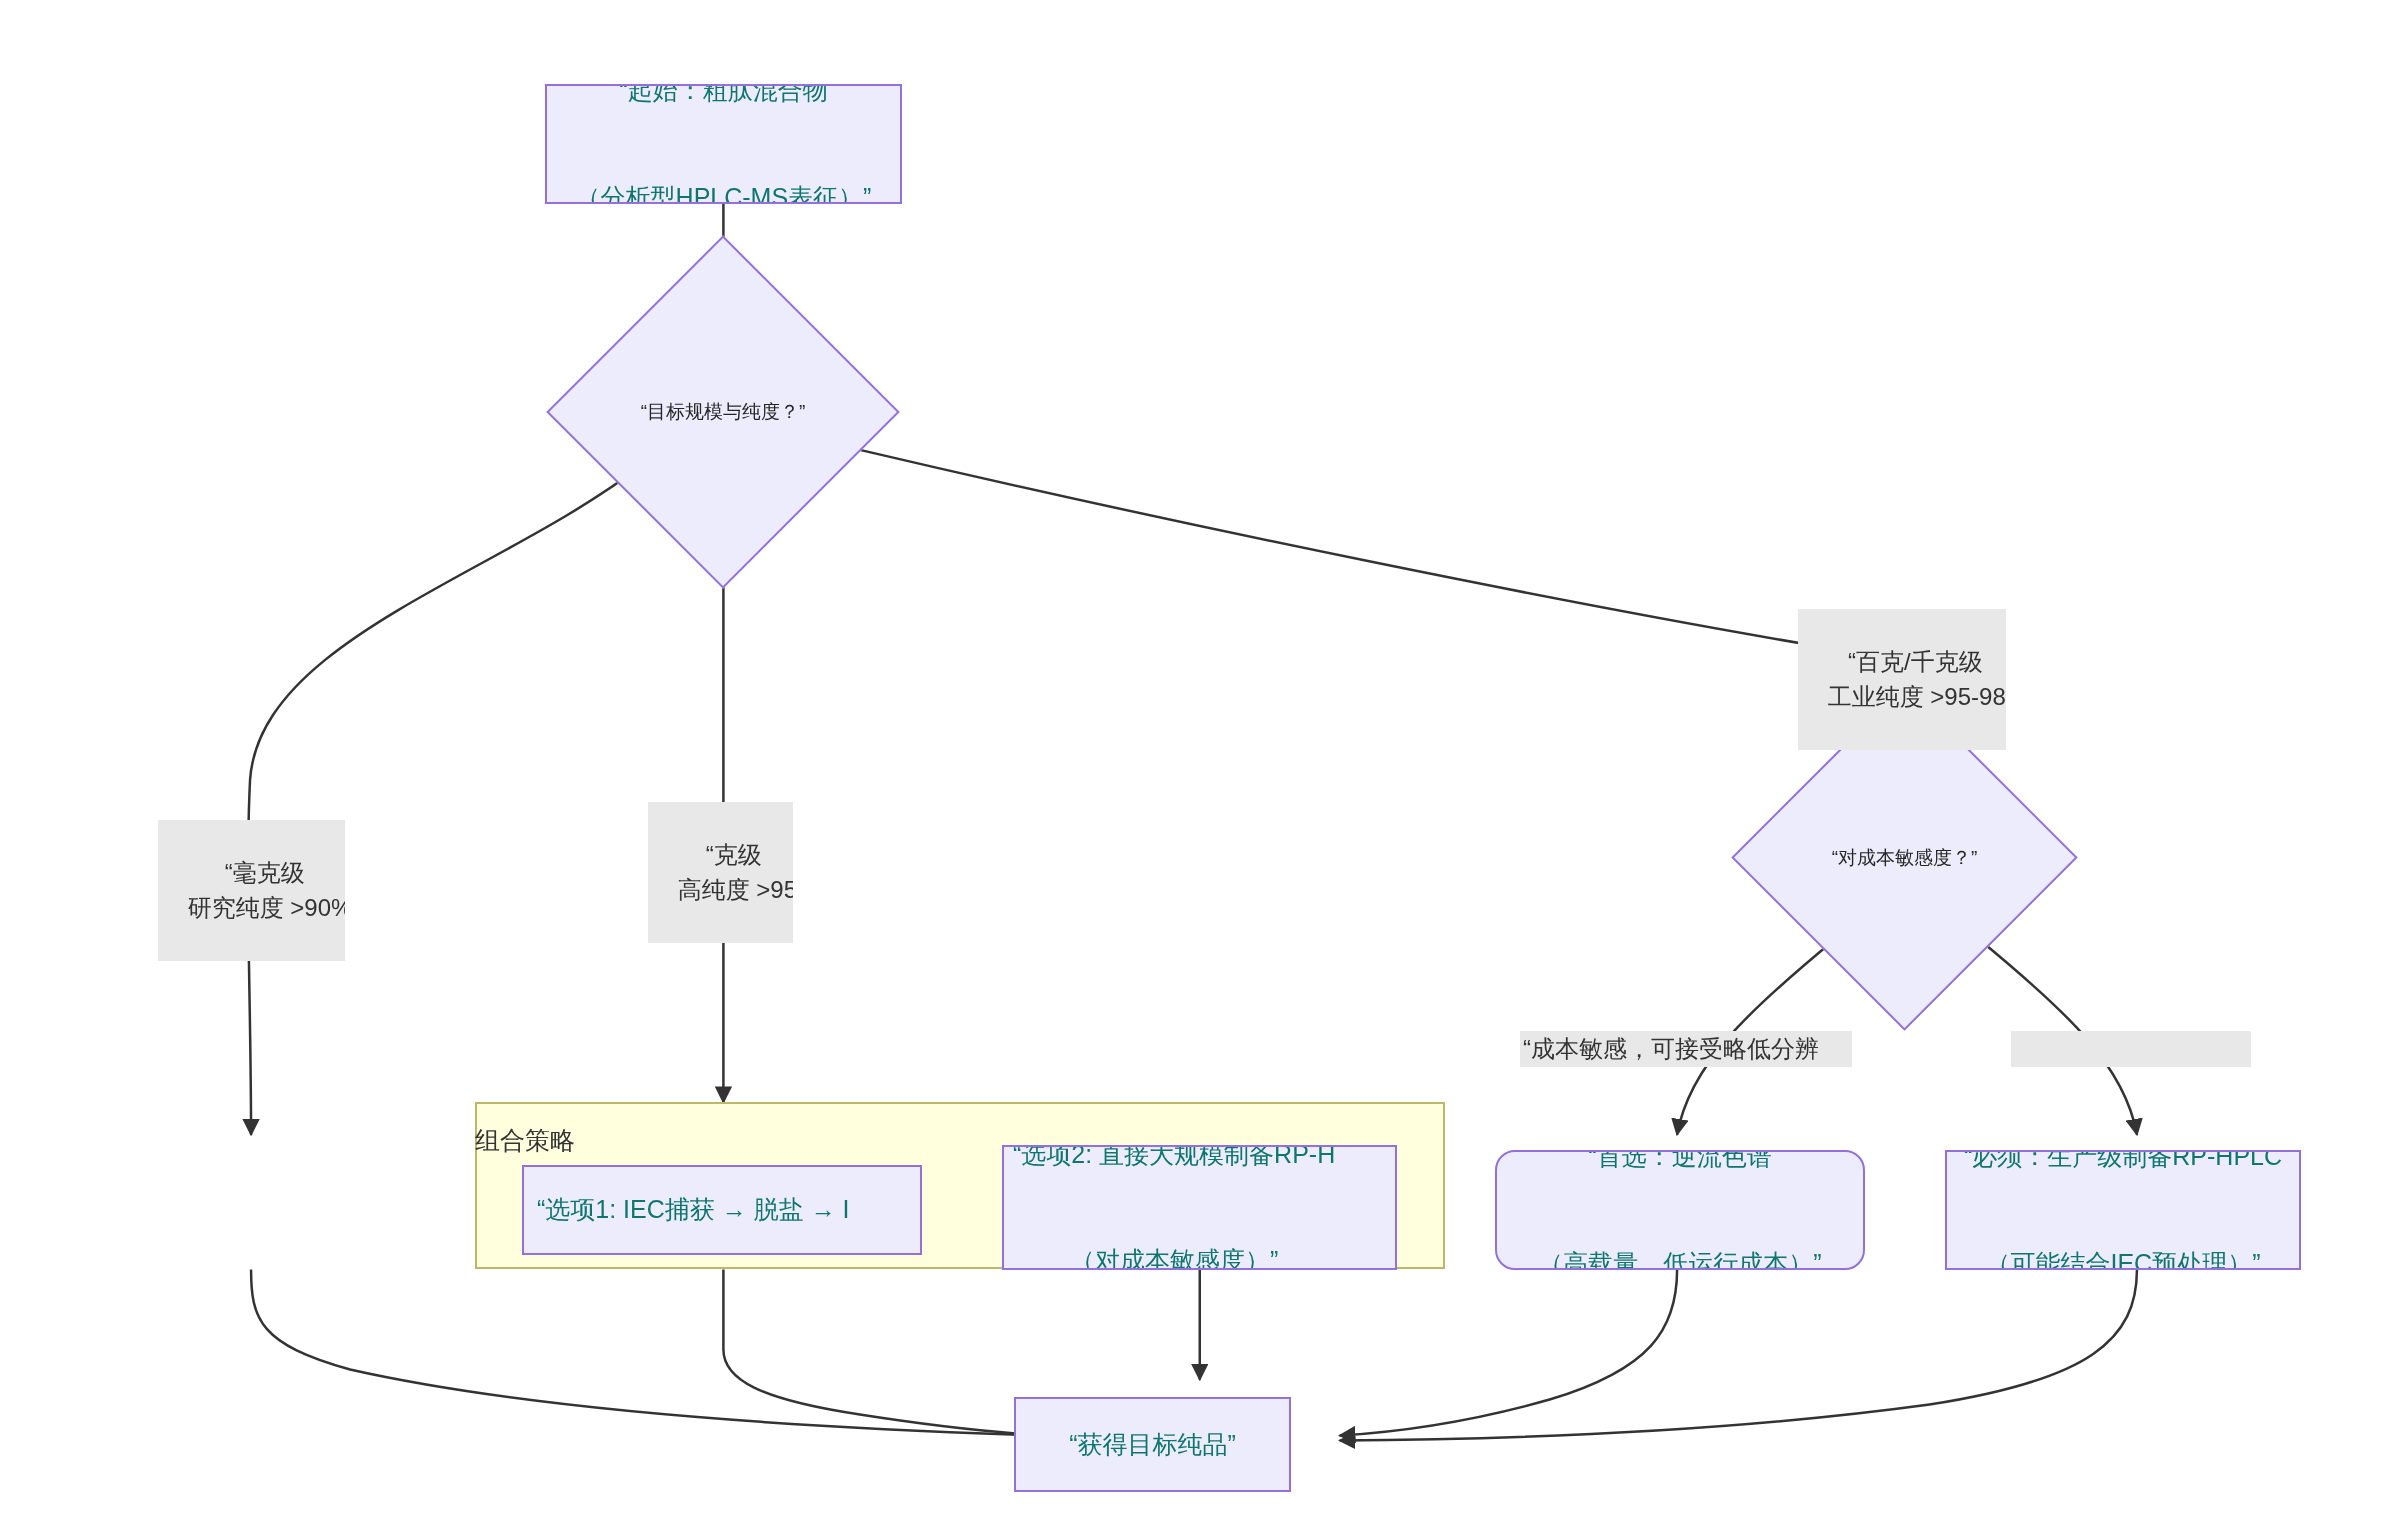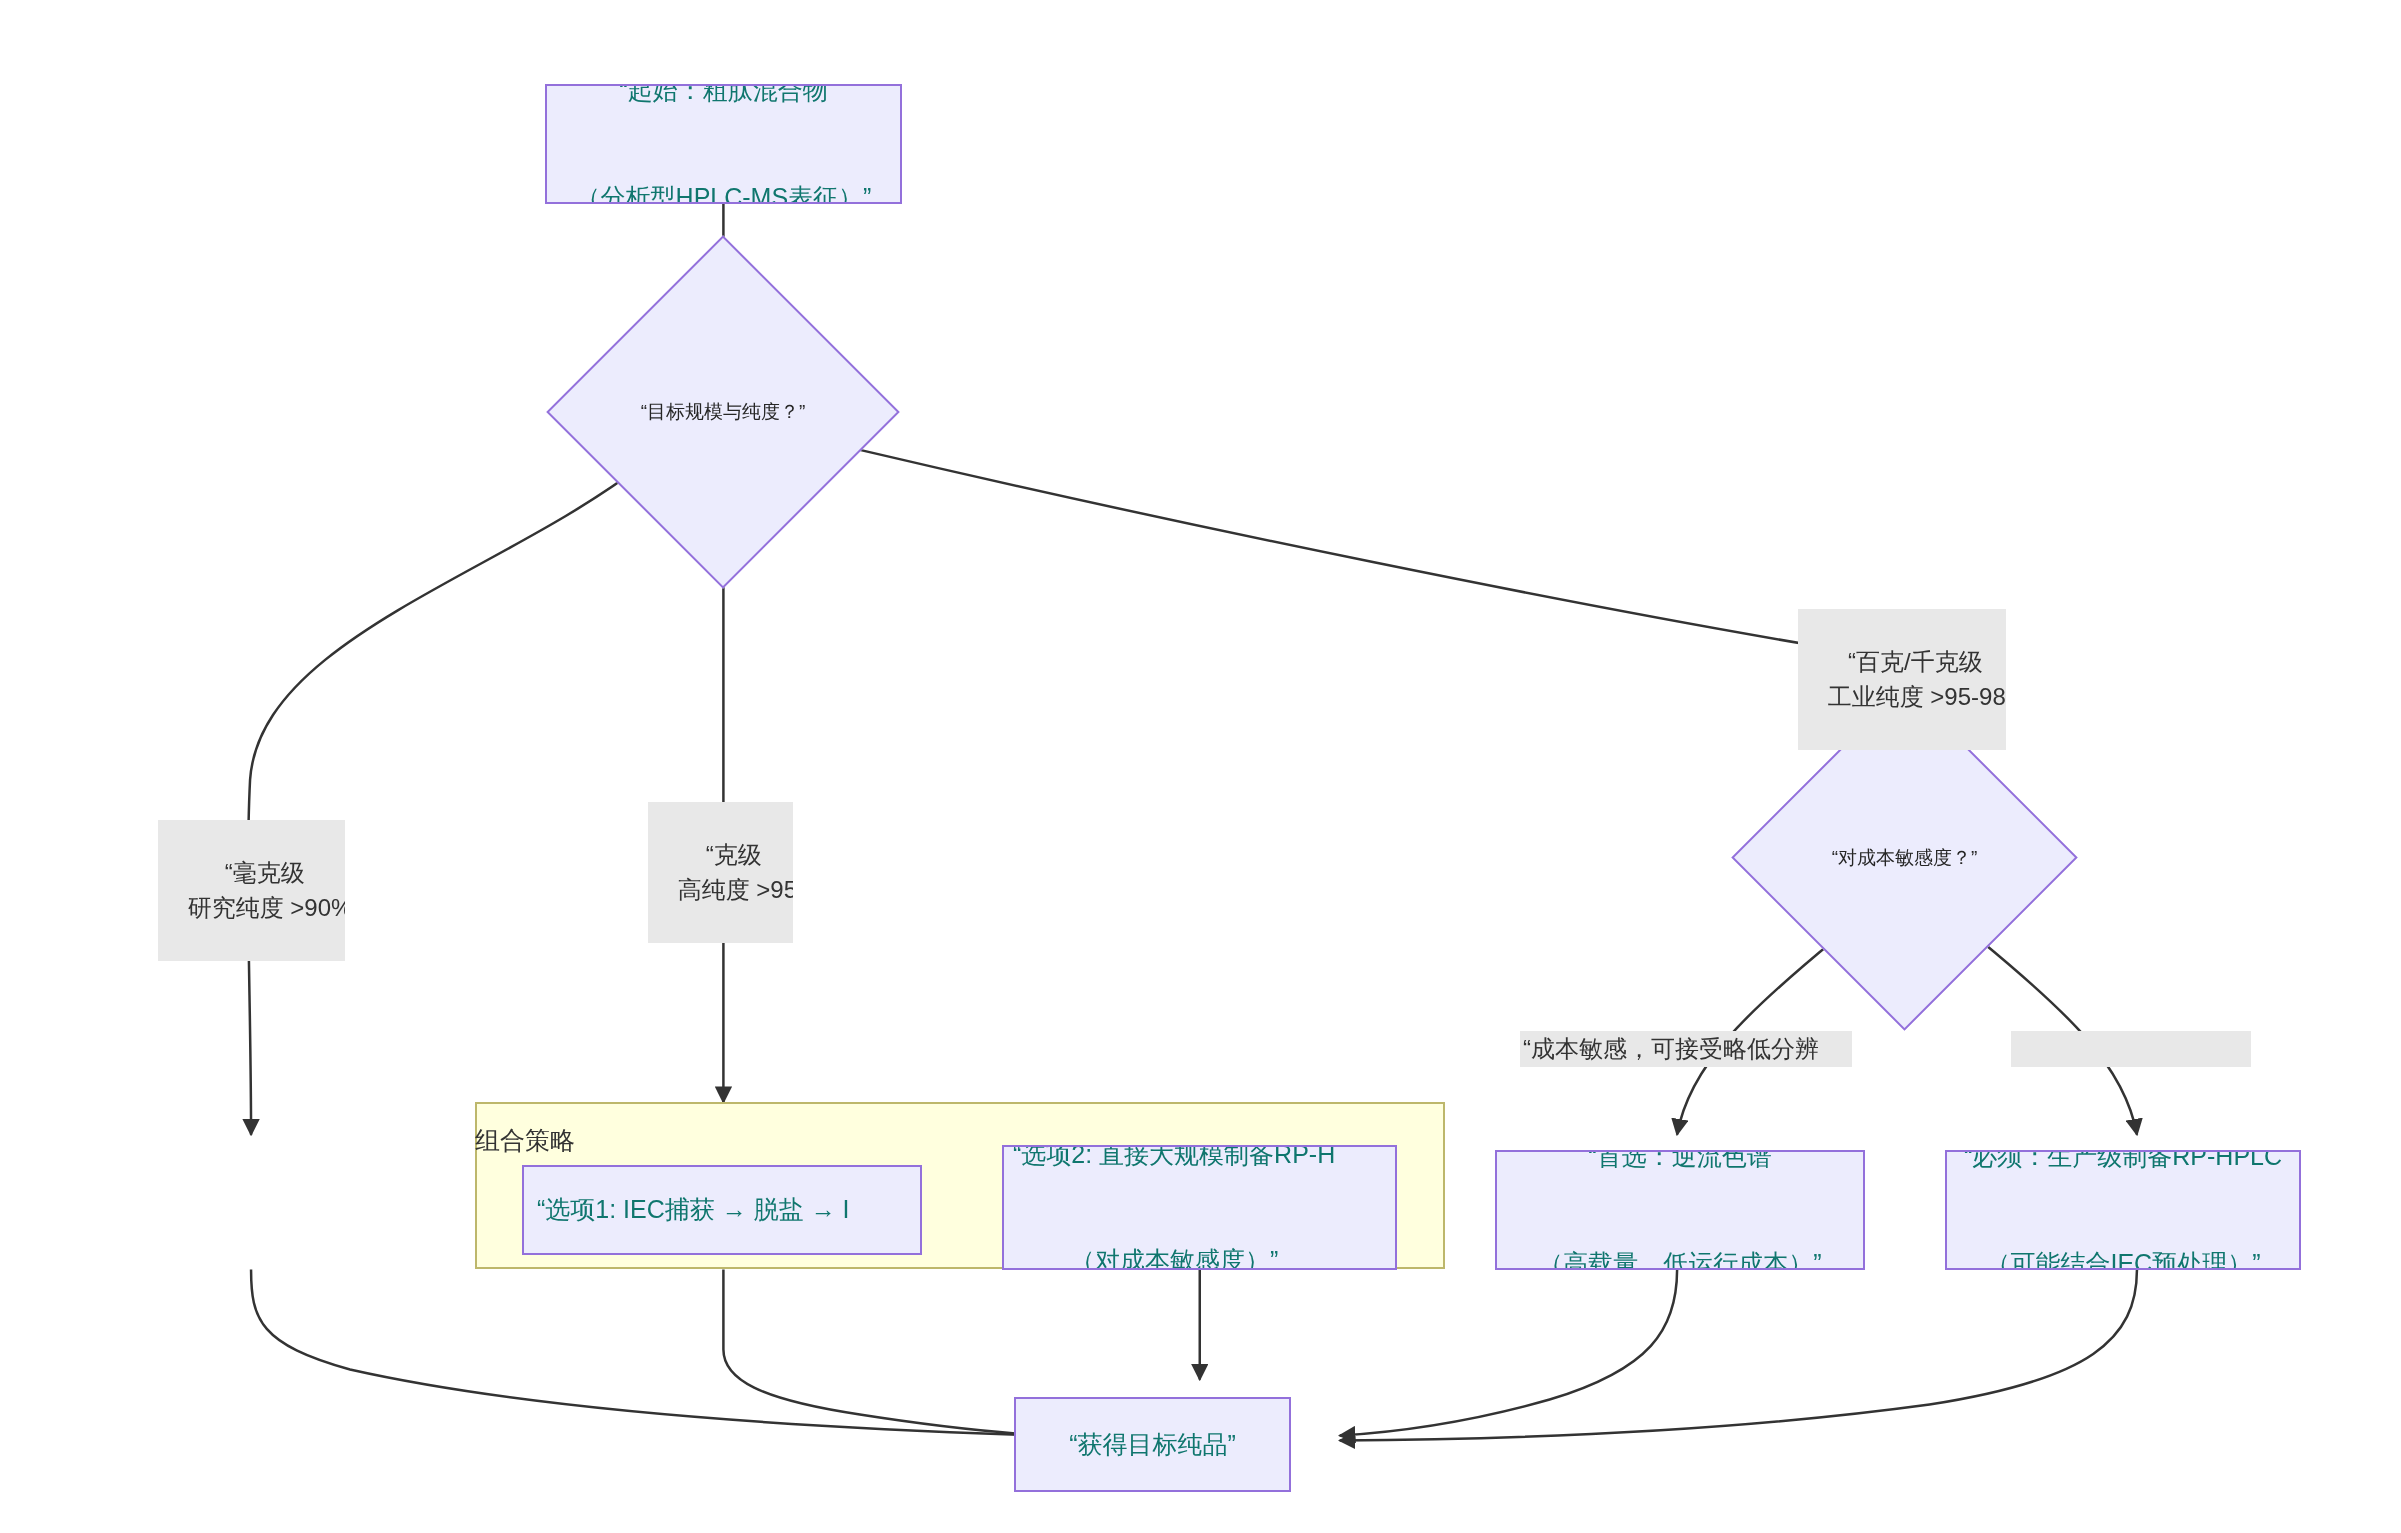--- a/index.html
+++ b/index.html
@@ -158,21 +158,21 @@
     <span class="txt">“选项1: IEC捕获 → 脱盐 → I</span>
   </div>
 
   <div class="node" style="left:1002px; top:1145px; width:395px; height:125px; justify-content:flex-start; padding-left:9px;">
     <div>
       <span class="txt">“选项2: 直接大规模制备RP-H</span>
       <span class="txt" style="display:block;text-align:center;">（对成本敏感度）”</span>
     </div>
   </div>
 
-  <div class="node" style="left:1495px; top:1150px; width:370px; height:120px;">
+  <div class="node" style="left:1495px; top:1150px; width:370px; height:120px;border-radius:20px;">
     <div>
       <span class="txt">“首选：逆流色谱</span>
       <span class="txt">（高载量，低运行成本）”</span>
     </div>
   </div>
 
   <div class="node" style="left:1945px; top:1150px; width:356px; height:120px;">
     <div>
       <span class="txt">“必须：生产级制备RP-HPLC</span>
       <span class="txt">（可能结合IEC预处理）”</span>

